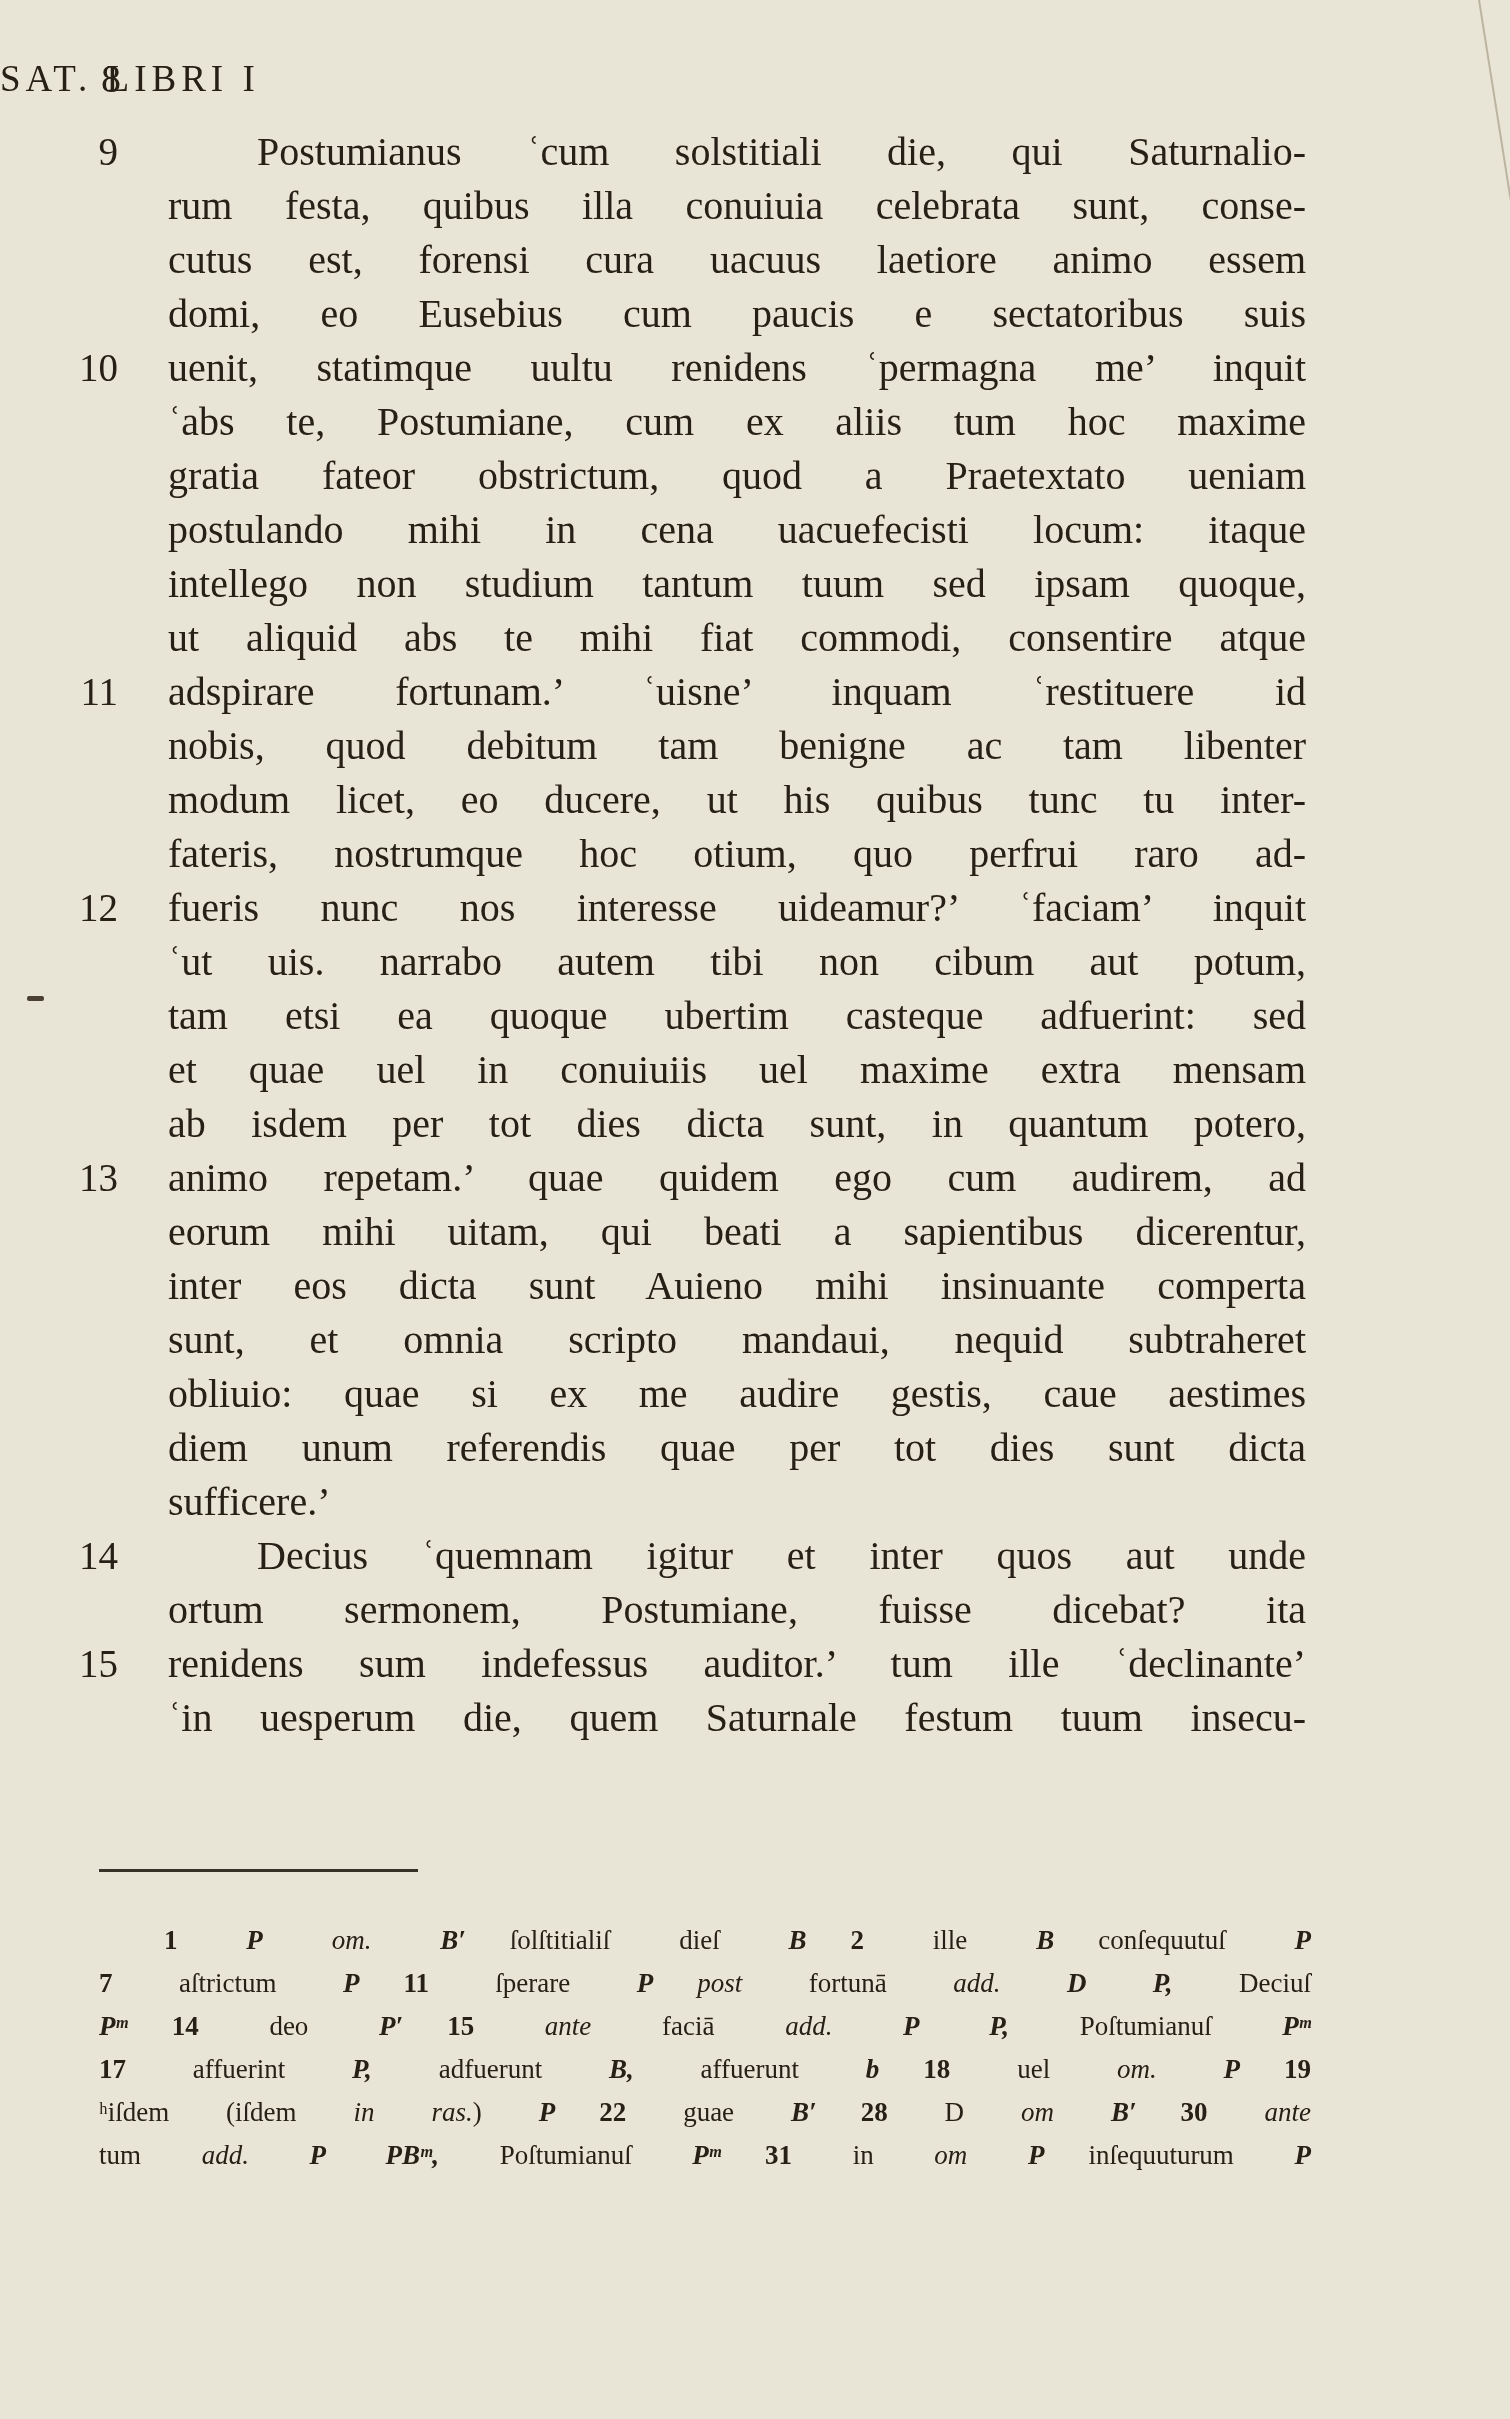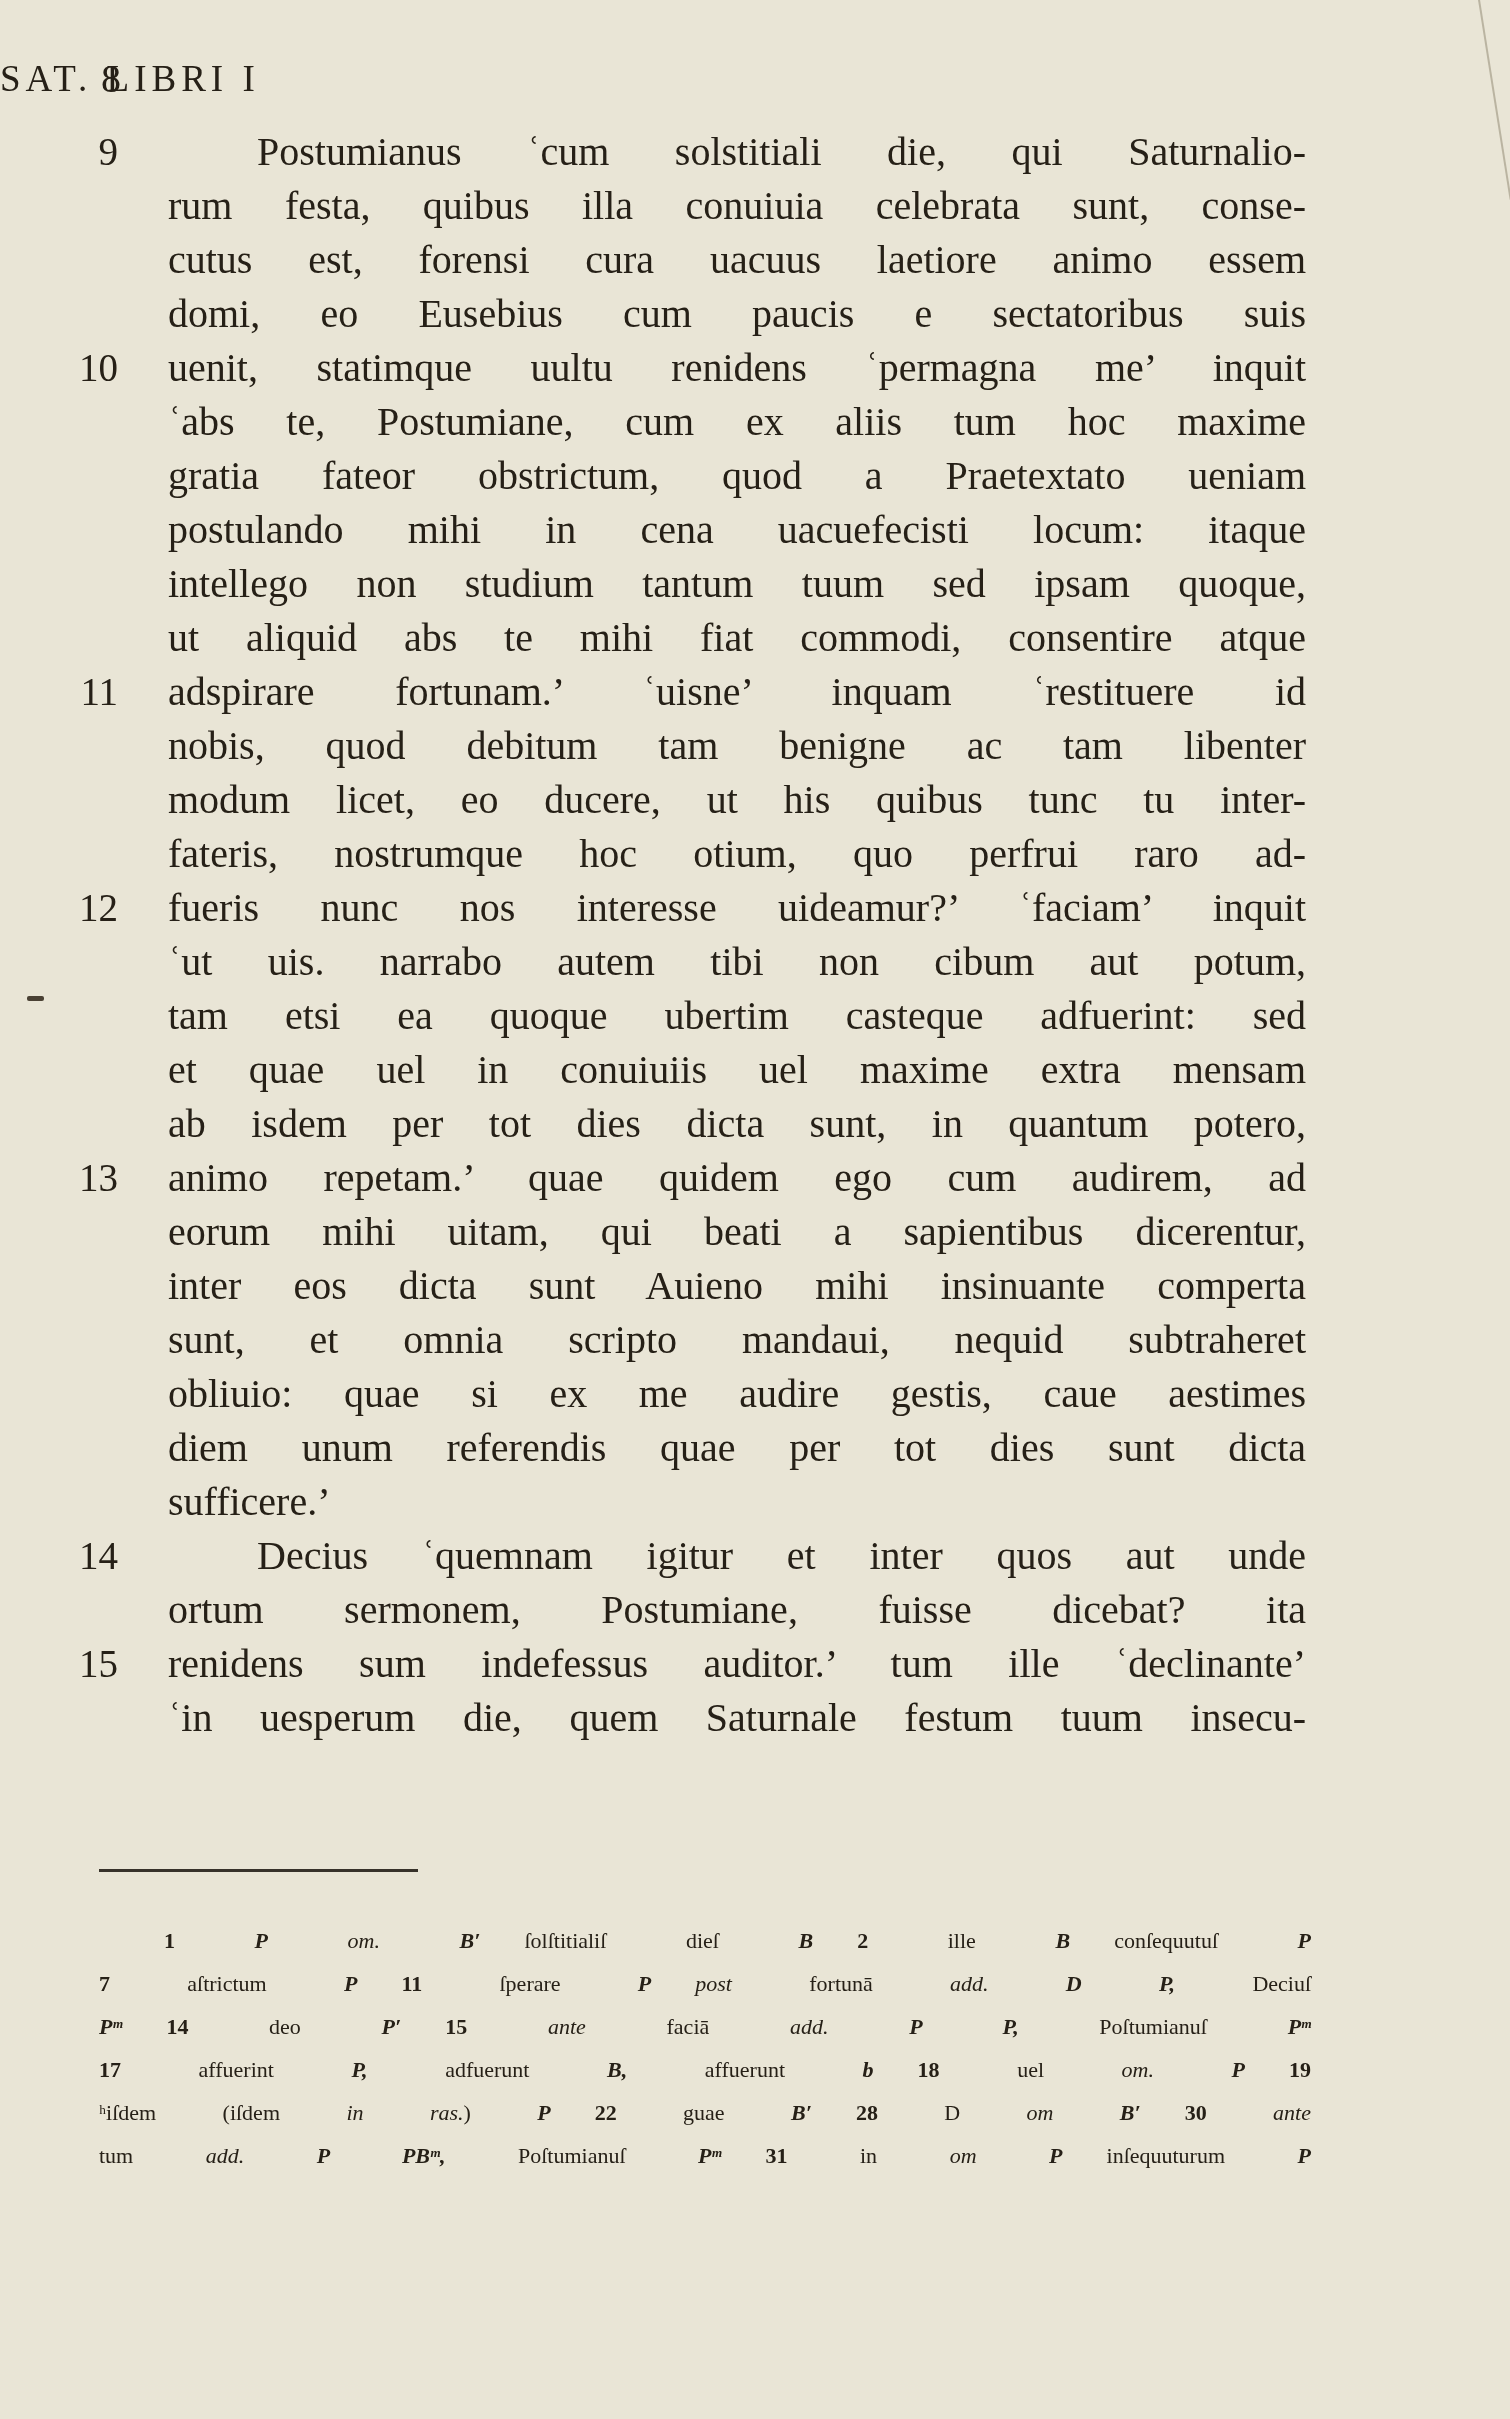--- a/index.html
+++ b/index.html
@@ -38,21 +38,21 @@
   .ltxt{flex:1;font-size:40px;line-height:54px;text-align:justify;text-align-last:justify;
     word-spacing:1.5px;}
   .ltxt.indent{text-indent:89px;}
   .ltxt.nojust{text-align-last:left;}
 
   
   .rule{position:absolute;top:1869px;left:99px;width:319px;height:3px;background:#37322a;}
 
   
   .apparatus{position:absolute;top:1919px;left:99px;width:1212px;}
-  .aline{font-size:22px;line-height:43px;text-align:justify;text-align-last:justify;}
+  .aline{font-size:27px;line-height:43px;text-align:justify;text-align-last:justify;}
   .aline.first{text-indent:65px;}
   .agap{display:inline-block;width:44px;}
   .seg.n{font-style:normal;font-weight:normal;}
   .seg.b{font-weight:bold;}
   .seg.i{font-style:italic;}
   .seg.bi{font-style:italic;font-weight:bold;}
 
   
   .crease{position:absolute;top:-12px;right:16px;width:2px;height:213px;
     background:rgba(110,100,75,.38);transform:rotate(-9deg);}

